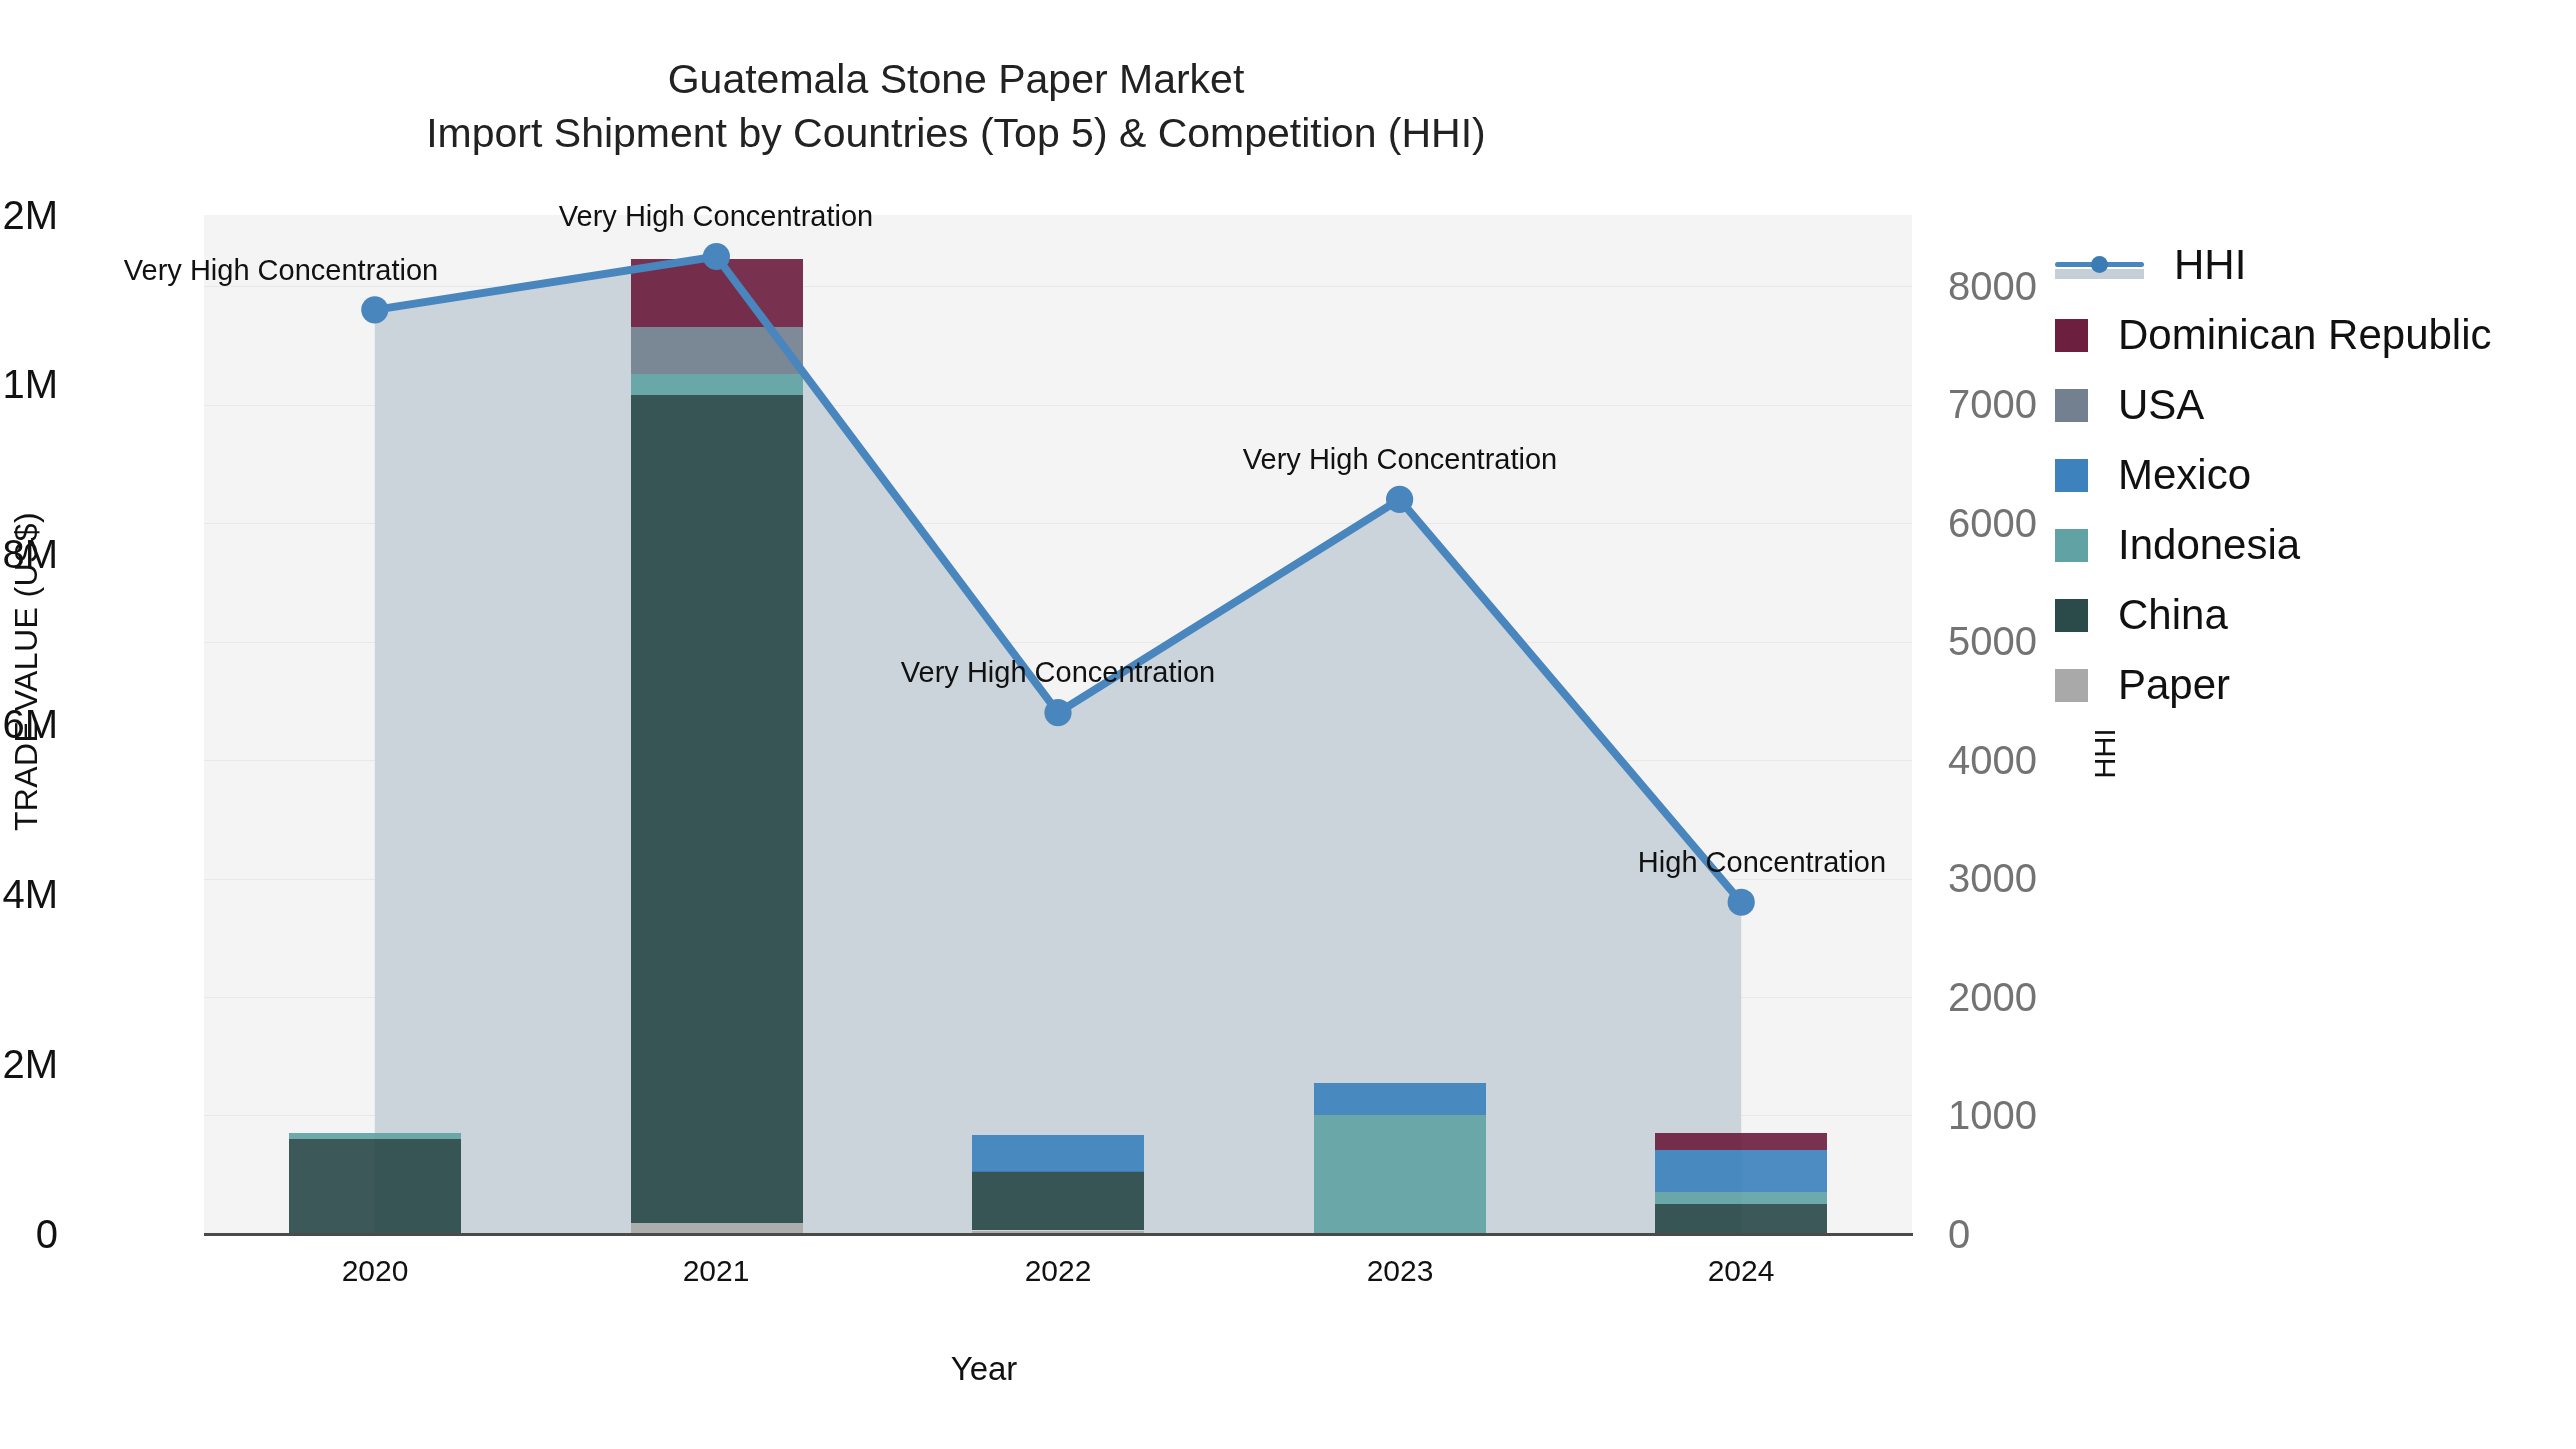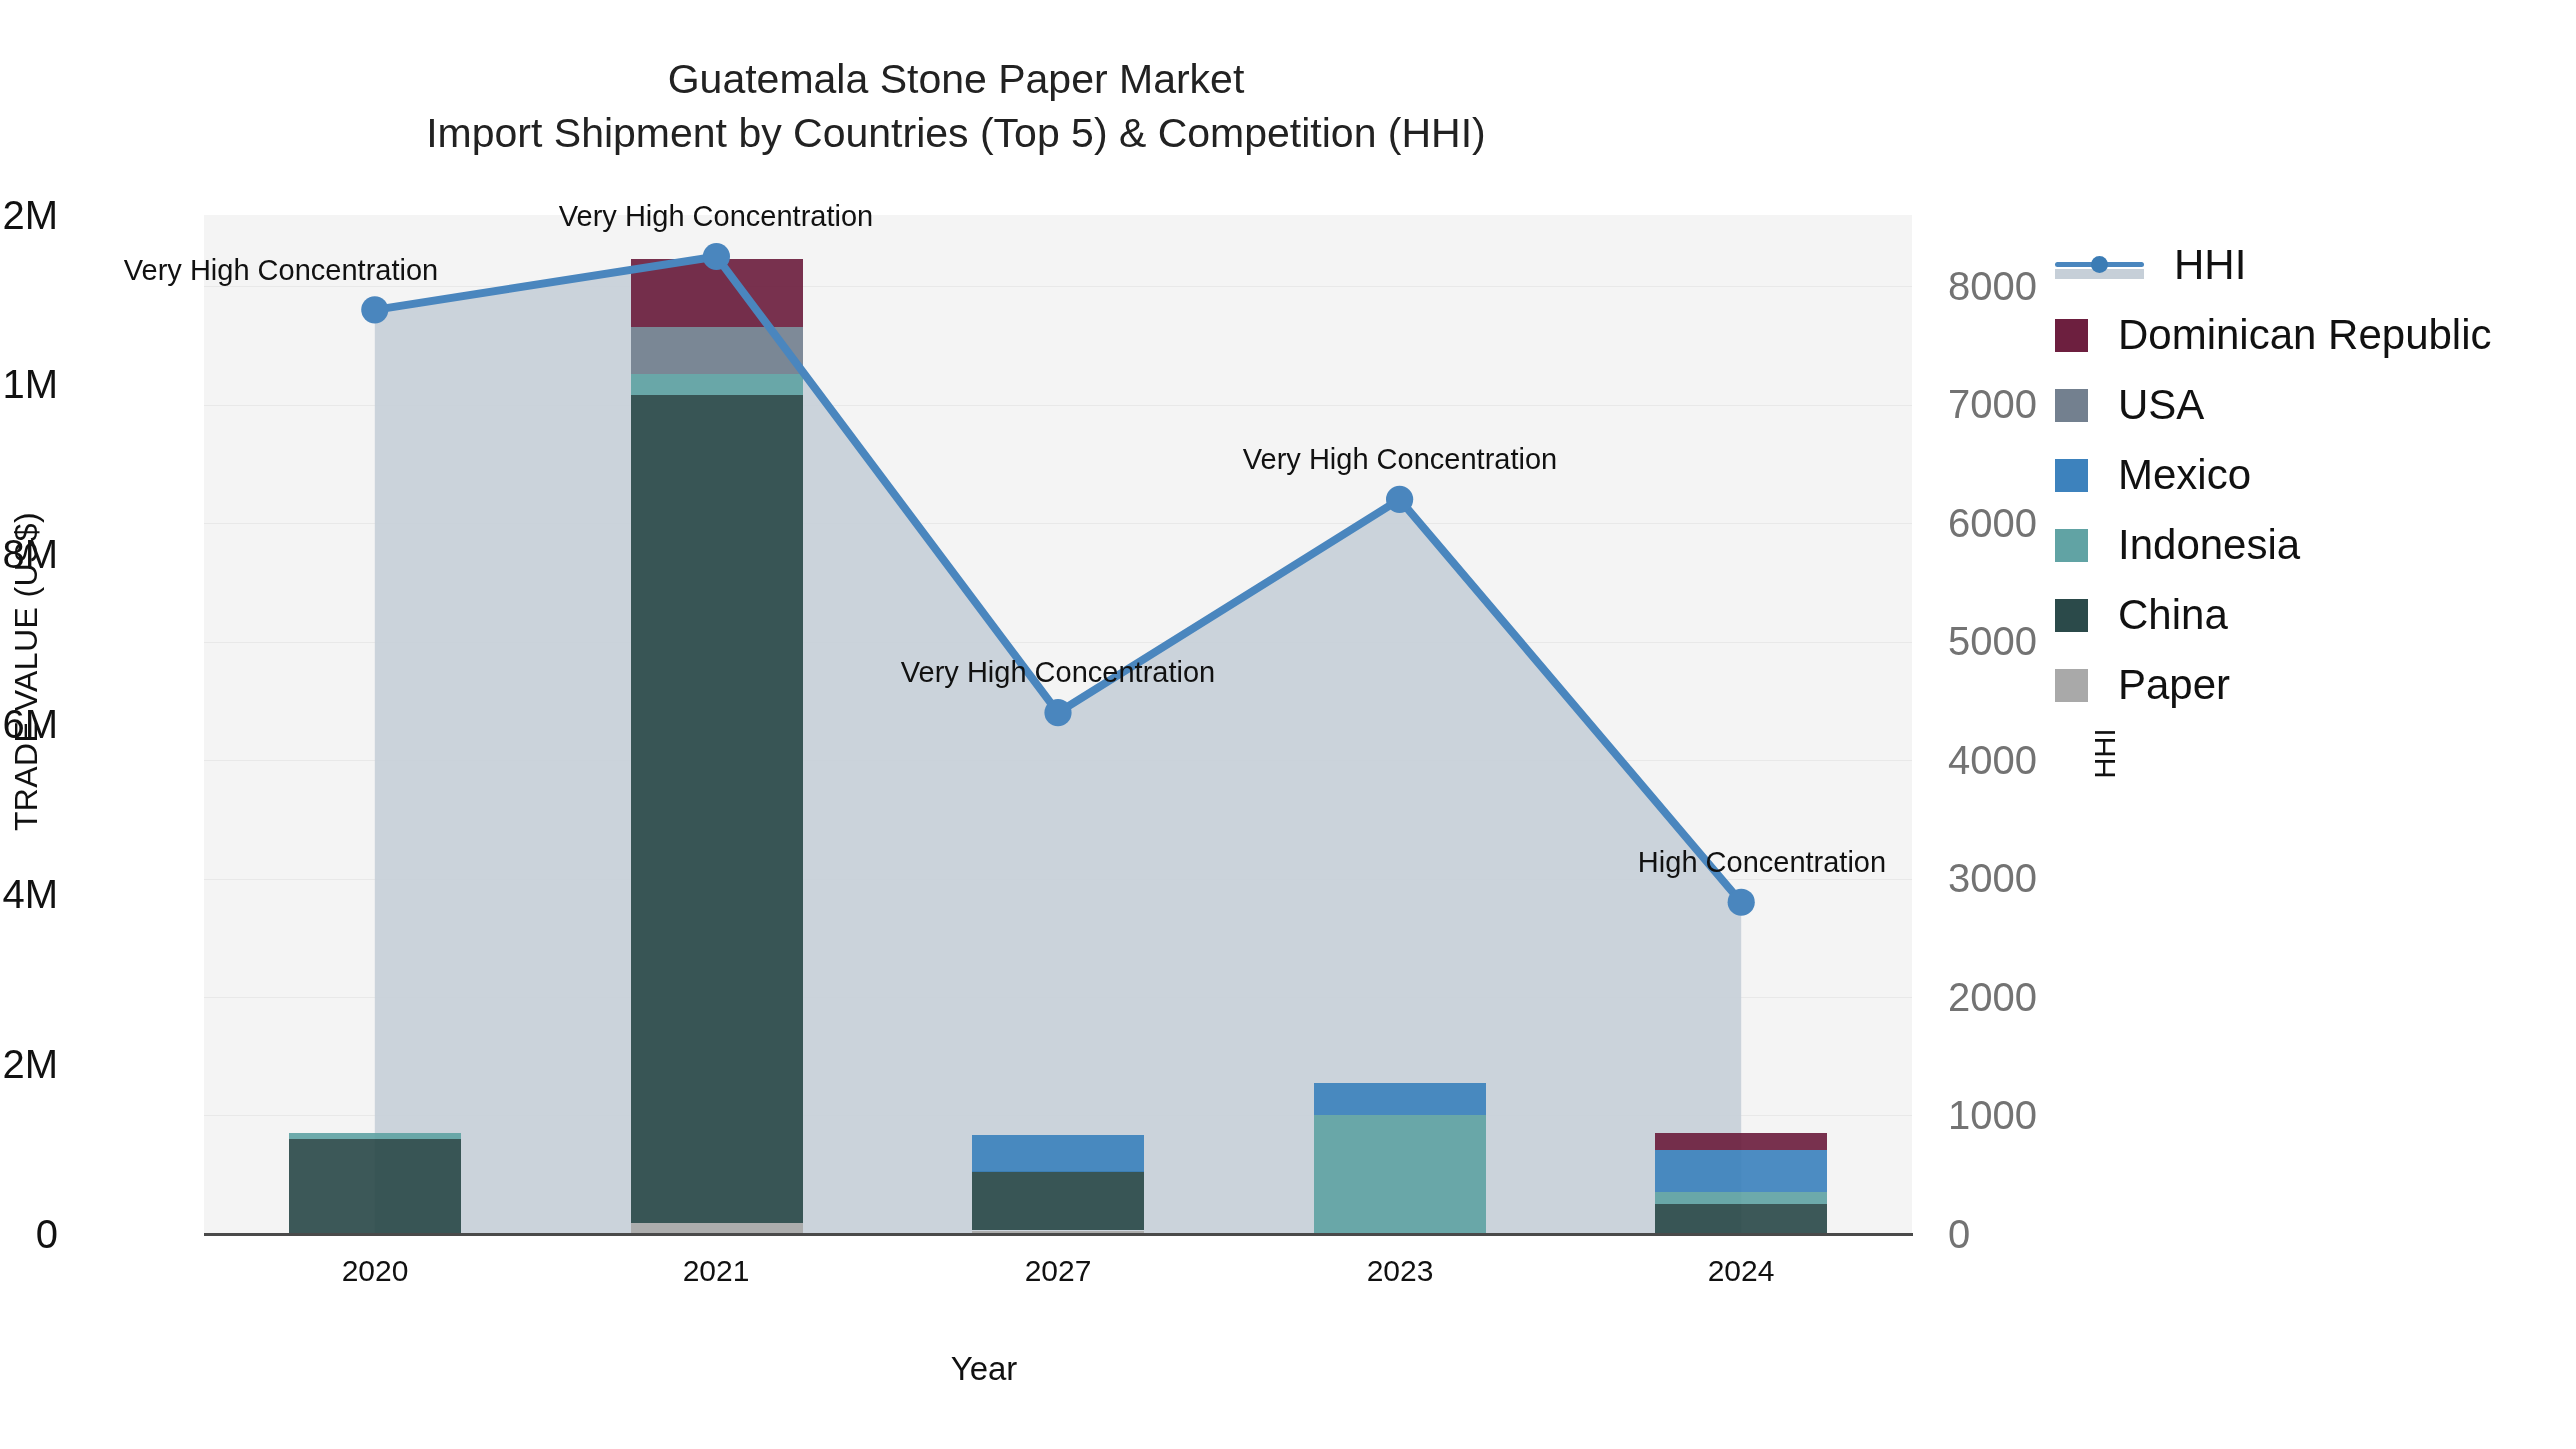--- a/index.html
+++ b/index.html
@@ -110,21 +110,21 @@
       <div class="ytick-right" style="top: 878px;">3000</div>
       <div class="ytick-right" style="top: 760px;">4000</div>
       <div class="ytick-right" style="top: 641px;">5000</div>
       <div class="ytick-right" style="top: 523px;">6000</div>
       <div class="ytick-right" style="top: 404px;">7000</div>
       <div class="ytick-right" style="top: 286px;">8000</div>
     </div>
   <div id="x-ticks">
       <div class="xtick" style="left: 375px;">2020</div>
       <div class="xtick" style="left: 716px;">2021</div>
-      <div class="xtick" style="left: 1058px;">2027</div>
+      <div class="xtick" style="left: 1058px;">2022</div>
       <div class="xtick" style="left: 1400px;">2023</div>
       <div class="xtick" style="left: 1741px;">2024</div>
     </div>
   <div id="annots">
       <div class="annot" style="left: 281px; top: 254px;">Very High Concentration</div>
       <div class="annot" style="left: 716px; top: 200px;">Very High Concentration</div>
       <div class="annot" style="left: 1058px; top: 656px;">Very High Concentration</div>
       <div class="annot" style="left: 1400px; top: 443px;">Very High Concentration</div>
       <div class="annot" style="left: 1762px; top: 846px;">High Concentration</div>
     </div>

